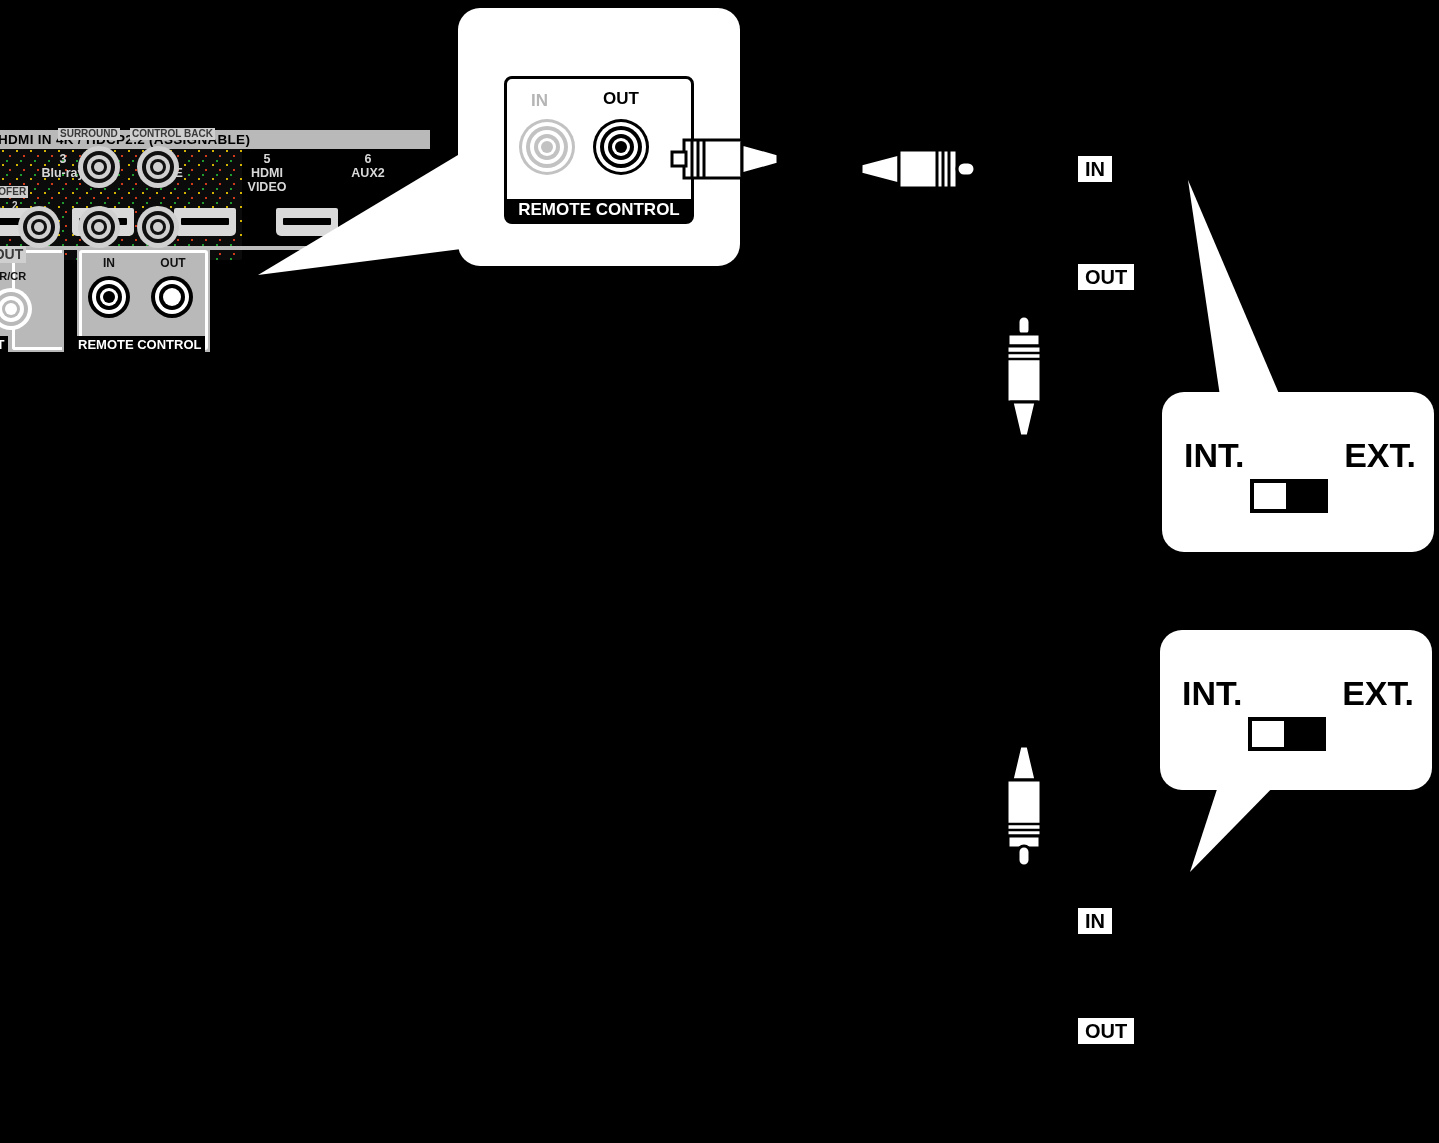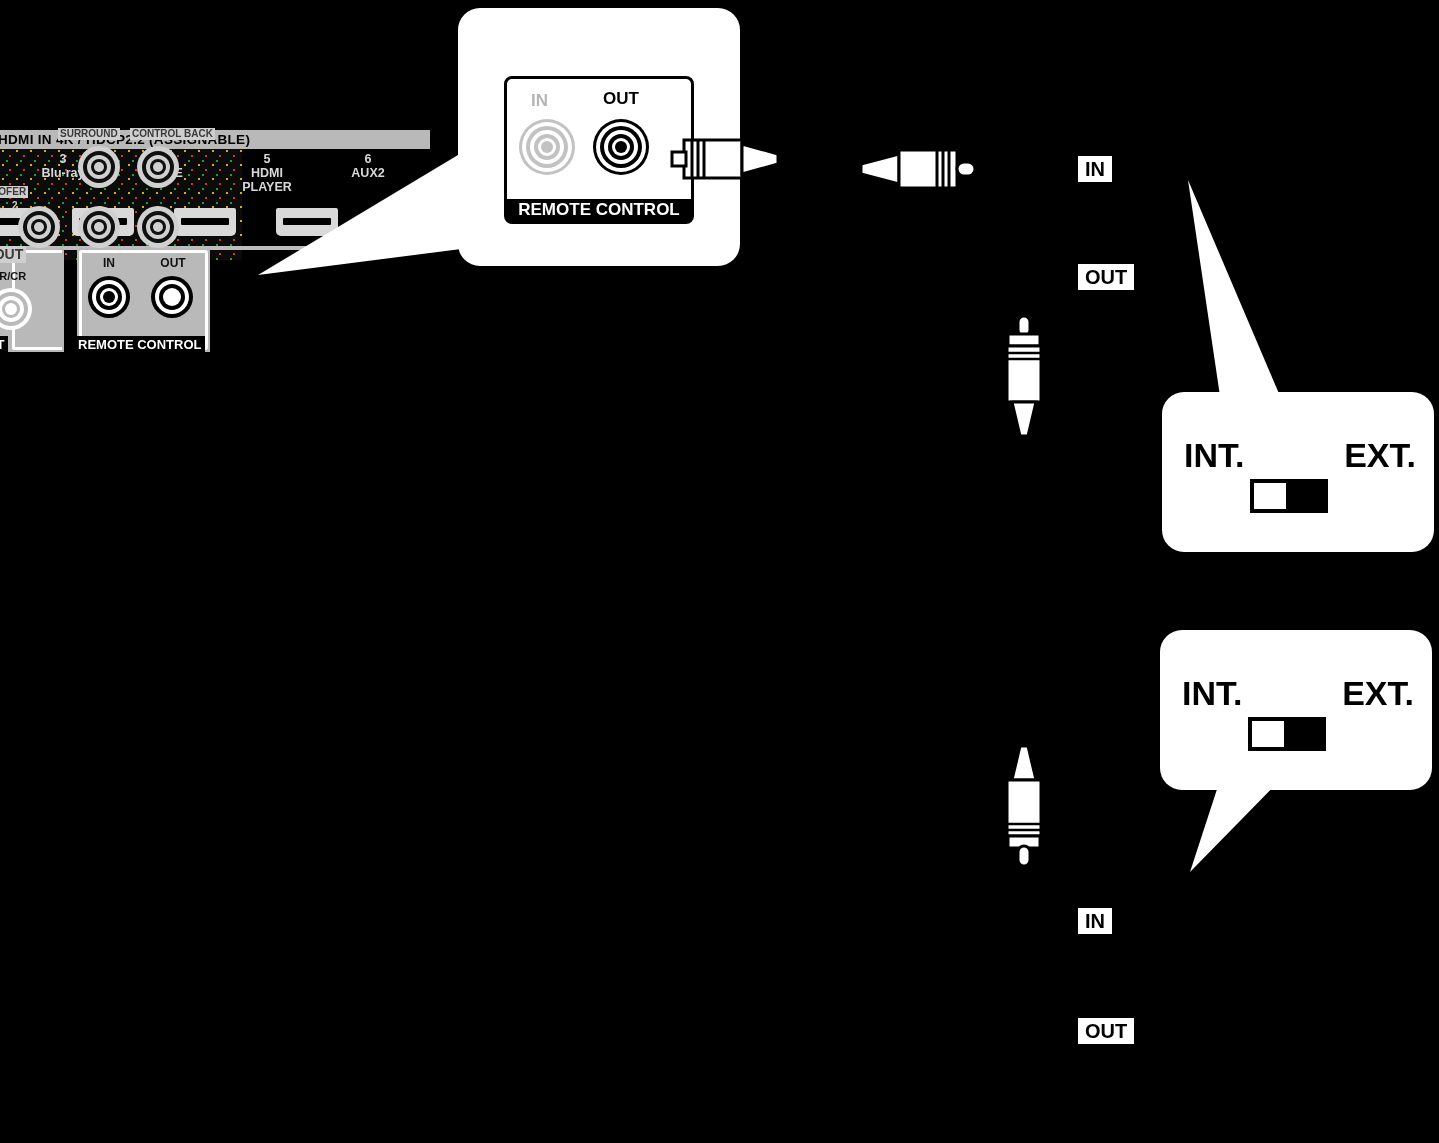--- a/index.html
+++ b/index.html
@@ -98,21 +98,21 @@
         <div class="num">3</div>
         <div class="nm">Blu-ray</div>
       </div>
       <div class="hdmi-col" style="left:137px;">
         <div class="num">4</div>
         <div class="nm">GAME</div>
       </div>
       <div class="hdmi-col" style="left:240px;">
         <div class="num">5</div>
         <div class="nm">HDMI</div>
-        <div class="nm">PLAYER</div>
+        <div class="nm">VIDEO</div>
       </div>
       <div class="hdmi-col" style="left:341px;">
         <div class="num">6</div>
         <div class="nm">AUX2</div>
       </div>
     </div>
 
     <div class="hdmi-ports">
       <div class="hdmi-port" style="left:-12px;"></div>
       <div class="hdmi-port" style="left:90px;"></div>

